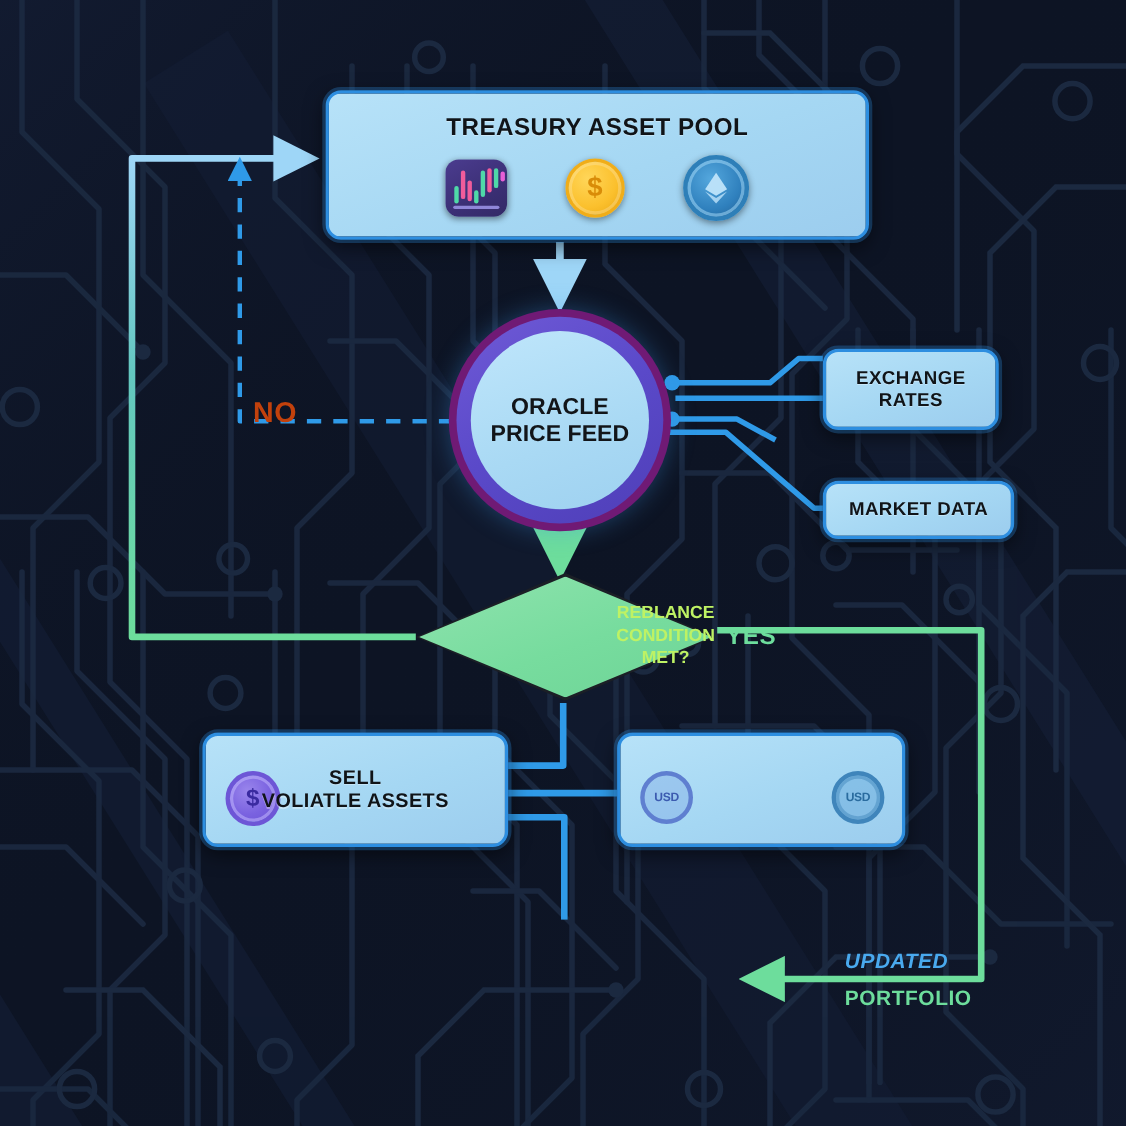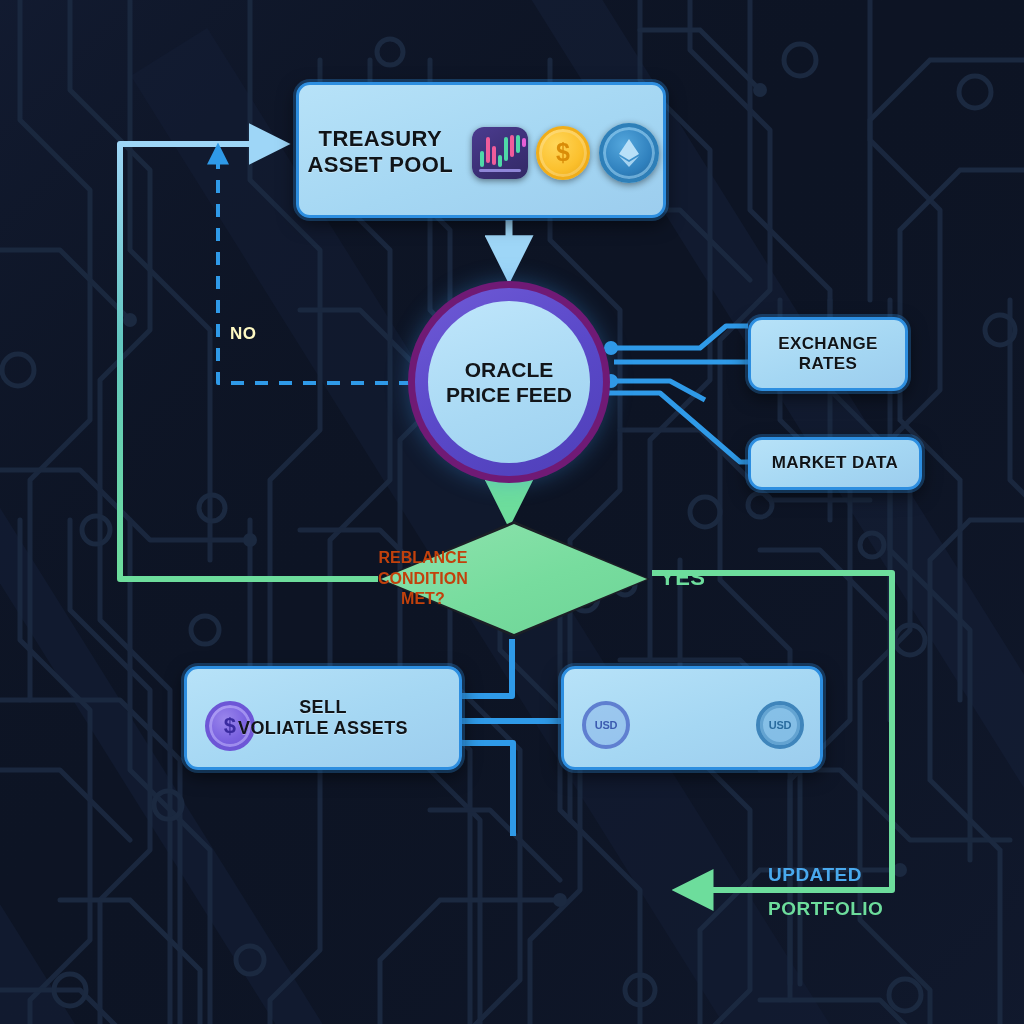--- a/index.html
+++ b/index.html
@@ -28,21 +28,21 @@
     display:flex;align-items:center;justify-content:center;
     color:#101418;
     font-weight:bold;
     letter-spacing:.4px;
     text-align:center;
     line-height:1.18;
   }
   .box .label{z-index:2;position:relative;text-shadow:0 1px 0 rgba(255,255,255,.35);}
 
   
-  #treasury{left:296px;top:82px;width:370px;height:136px;flex-direction:row;gap:6px;}
+  #treasury{left:296px;top:82px;width:494px;height:136px;flex-direction:column;gap:6px;}
   #treasury .label{font-size:22px;margin-top:4px;}
   #treasury .icons{display:flex;align-items:center;justify-content:space-around;width:330px;margin-top:6px;}
 
   .icon-chart{
     width:56px;height:52px;border-radius:12px;
     background:linear-gradient(150deg,#4b3c8f 0%,#3b2f75 60%,#332a66 100%);
     position:relative;overflow:hidden;
     box-shadow:0 2px 6px rgba(0,0,0,.45);
   }
   .icon-chart i{position:absolute;bottom:14px;width:4px;border-radius:2px;display:block;}
@@ -95,22 +95,22 @@
     background:linear-gradient(160deg,#8fe3ae 0%,#77dc9e 55%,#6ed497 100%);
     clip-path:polygon(50% 0,100% 50%,50% 100%,0 50%);
     box-shadow:0 6px 16px rgba(0,0,0,.5);
   }
   #decision .outline{
     position:absolute;inset:0;
     background:#1b1f26;
     clip-path:polygon(50% 0,100% 50%,50% 100%,0 50%);
   }
   #decision .label{
-    position:absolute;inset:0;display:flex;align-items:center;justify-content:flex-start;
-    font-size:16px;font-weight:bold;color:#c2410c;text-align:center;line-height:1.28;z-index:3;
+    position:absolute;inset:0;display:flex;align-items:center;justify-content:flex-end;
+    font-size:16px;font-weight:bold;color:#bef264;text-align:center;line-height:1.28;z-index:3;
   }
 
   
   #sell-volatile{left:184px;top:666px;width:278px;height:104px;font-size:18px;}
   #buy-stable{left:561px;top:666px;width:262px;height:104px;font-size:18px;}
   #deposit{left:358px;top:836px;width:307px;height:96px;font-size:19px;}
 
   .usd-coin{
     position:absolute;width:40px;height:40px;border-radius:50%;
     display:flex;align-items:center;justify-content:center;
@@ -123,23 +123,23 @@
     position:absolute;left:18px;top:32px;width:42px;height:42px;border-radius:50%;
     background:radial-gradient(circle at 38% 34%,#9a86ec 0%,#7a62e0 55%,#6a52d4 100%);
     border:4px solid #6d56d6;
     display:flex;align-items:center;justify-content:center;
     color:#3a2aa0;font-size:22px;font-weight:bold;
     box-shadow:inset 0 0 0 3px rgba(200,190,255,.5);
   }
 
   
   .edge-label{position:absolute;font-weight:bold;z-index:3;letter-spacing:.5px;}
-  #label-no{left:230px;top:324px;font-size:17px;color:#fef9c3;}
+  #label-no{left:230px;top:360px;font-size:26px;color:#c2410c;}
   #label-yes{left:660px;top:521px;font-size:22px;color:#6ddd9c;margin-top:44px;}
-  #label-updated{left:768px;top:864px;font-size:19px;color:#49a9ee;}
+  #label-updated{left:768px;top:864px;font-size:19px;color:#49a9ee;font-style:italic;}
   #label-portfolio{left:768px;top:898px;font-size:19px;color:#6ddd9c;}
 </style>
 </head>
 <body>
 
 <div id="stage">
 
   <svg id="bg-circuit" viewBox="0 0 1024 1024">
     <defs>
       <linearGradient id="sheen" x1="0" y1="0" x2="1" y2="1">

